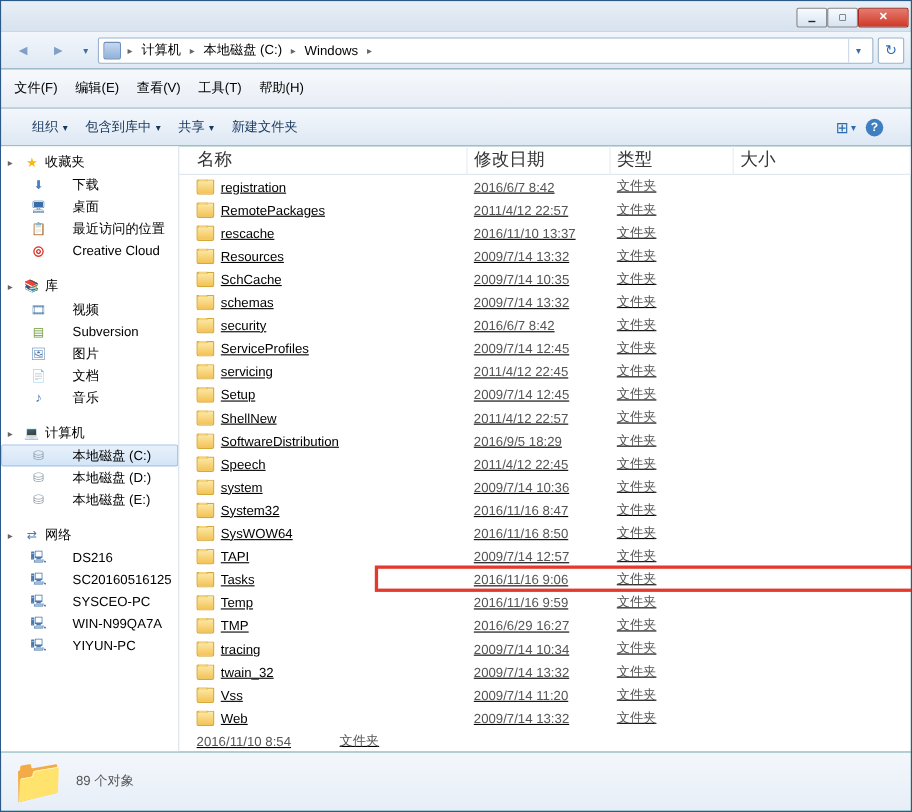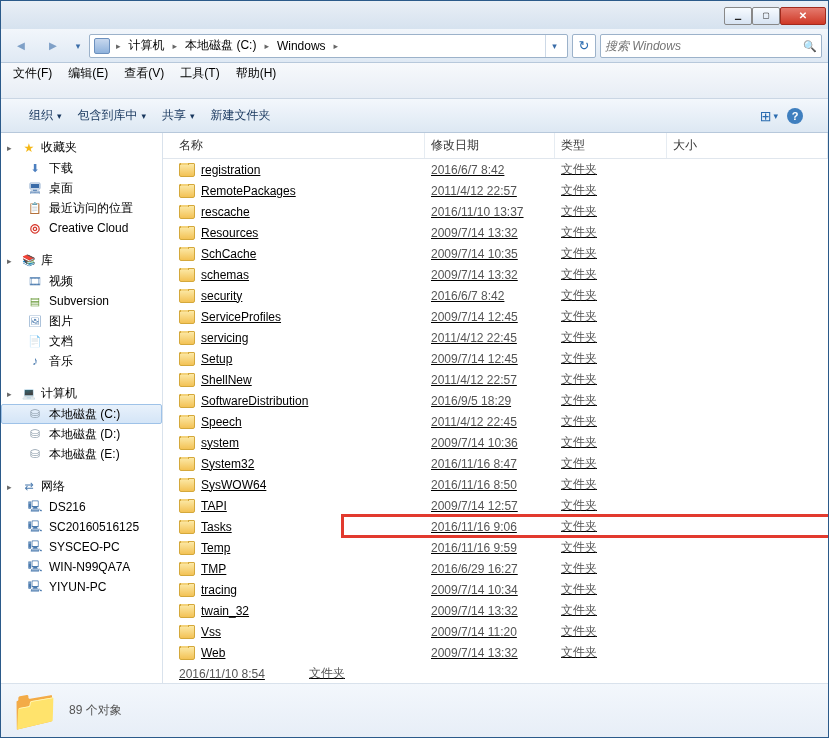--- a/index.html
+++ b/index.html
@@ -27,37 +27,37 @@
 .bc-flex { flex:1; }
 .bc-drop { width:18px; height:100%; display:flex; align-items:center; justify-content:center; border-left:1px solid #cdd9e7; cursor:pointer; }
 .bc-drop::before { content:"▾"; font-size:9px; color:#3a6ca8; }
 .refresh { width:24px; height:24px; border:1px solid #9cb2ca; background:#fff; border-radius:2px; display:flex; align-items:center; justify-content:center; cursor:pointer; color:#2b6cb0; }
 .refresh::before { content:"↻"; font-size:13px; }
 .searchbox { width: 222px; height: 24px; border: 1px solid #9cb2ca; background: #fff; display:flex; align-items:center; padding: 0 4px; border-radius:2px; }
 .searchbox input { border:none; outline:none; flex:1; font-style: italic; color:#888; background:transparent; }
 .search-icn { width:14px; color:#5577aa; }
 .search-icn::before { content:"🔍"; font-size:11px; }
 
-.menubar { height: 36px; background: linear-gradient(#f7f9fc,#e7edf5); border-bottom:1px solid #cad6e4; display:flex; align-items:flex-start; padding:0 4px; }
+.menubar { height: 36px; background: linear-gradient(#f7f9fc,#e7edf5); border-bottom:1px solid #cad6e4; display:flex; align-items:center; padding:12px 4px; }
 .menu-item { padding:2px 8px; cursor:pointer; color:#000; border-radius:2px; }
 
 .toolbar { height: 34px; background: linear-gradient(#f3f7fc,#dde8f3); border-bottom:1px solid #b7c8db; display:flex; align-items:center; padding:0 20px; }
 .tb-btn { padding: 4px 8px; display:flex; align-items:center; gap:4px; cursor:pointer; border-radius:3px; color:#17365d; }
 .tb-drop::after { content:" ▾"; font-size:9px; }
 .tb-spacer { flex:1; }
 .tb-icon { width:26px; height:26px; display:flex; align-items:center; justify-content:center; cursor:pointer; color:#2b6cb0; border-radius:3px; }
 .view-icn::before { content:"⊞"; font-size:14px; }
 .help-icn::before { content:"?"; font-weight:bold; color:#fff; background:#3f7fbf; width:16px; height:16px; border-radius:50%; display:flex; align-items:center; justify-content:center; font-size:11px; }
 
 .body { flex:1; display:flex; min-height:0; background:#fff; }
 .sidebar { width: 162px; border-right:1px solid #d9e2ec; overflow-y:auto; overflow-x:hidden; padding:4px 0; background:#fff; }
 .side-group { margin-bottom: 12px; }
 .side-head { display:flex; align-items:center; gap:4px; padding:2px 6px; cursor:pointer; font-size:12px; }
 .side-head .exp { width:10px; font-size:9px; color:#666; }
-.side-item { display:flex; align-items:center; gap:6px; padding:2px 6px 2px 26px; cursor:pointer; white-space:nowrap; overflow:hidden; font-size:12px; height:20px; }
+.side-item { display:flex; align-items:center; gap:23px; padding:2px 6px 2px 26px; cursor:pointer; white-space:nowrap; overflow:hidden; font-size:12px; height:20px; }
 .side-item.selected { background: linear-gradient(#e8f1fb,#d4e5f7); border:1px solid #9ec2e8; border-radius:2px; padding:1px 5px 1px 25px; }
 .ic { width:16px; height:16px; display:inline-flex; align-items:center; justify-content:center; font-size:12px; flex-shrink:0; }
 .ic-star { color:#f5b817; } .ic-star::before{content:"★";}
 .ic-dl { color:#4c7fbf; } .ic-dl::before{content:"⬇";font-size:11px;}
 .ic-desk { color:#3a6ca8; } .ic-desk::before{content:"🖥";font-size:11px;}
 .ic-recent { color:#5a7a3a; } .ic-recent::before{content:"📋";font-size:11px;}
 .ic-cc { color:#d63429; } .ic-cc::before{content:"◎";font-weight:bold;}
 .ic-lib { color:#5b89c0; } .ic-lib::before{content:"📚";font-size:11px;}
 .ic-svn { color:#6a9a3a; } .ic-svn::before{content:"▤";font-size:11px;}
 .ic-vid { color:#4a7aae; } .ic-vid::before{content:"🎞";font-size:11px;}
@@ -65,21 +65,21 @@
 .ic-doc { color:#4a7aae; } .ic-doc::before{content:"📄";font-size:11px;}
 .ic-mus { color:#4a7aae; } .ic-mus::before{content:"♪";}
 .ic-pc { color:#4a7aae; } .ic-pc::before{content:"💻";font-size:11px;}
 .ic-hdd { color:#8a9aa8; } .ic-hdd::before{content:"⛁";font-size:12px;}
 .ic-net { color:#4a7aae; } .ic-net::before{content:"⇄";font-size:11px;}
 .ic-node { color:#4a7aae; } .ic-node::before{content:"🖳";font-size:11px;}
 .ic-fold-lg { width:48px; height:48px; } .ic-fold-lg::before{content:"📁";font-size:40px;color:#f3c255;}
 
 .main { flex:1; display:flex; flex-direction:column; min-width:0; position:relative; }
 .columns { height: 26px; border-bottom:1px solid #e0e6ed; display:flex; align-items:stretch; padding-left:10px; }
-.col { display:flex; align-items:center; padding:0 6px; border-right:1px solid #e6ecf2; cursor:pointer; color:#333; font-size:12px; position:relative; }
+.col { display:flex; align-items:center; padding:0 6px; border-right:1px solid #e6ecf2; cursor:pointer; color:#333; font-size:16px; position:relative; }
 .col-name{ width:252px; } .col-date{ width:130px; } .col-type{ width:112px; } .col-size{ flex:1; }
 
 .files-wrap { flex:1; overflow-y:auto; overflow-x:hidden; position:relative; }
 .files { position:relative; }
 .file-row { display:flex; align-items:center; height:21px; padding-left:10px; cursor:pointer; position:relative;text-decoration:underline; }
 .cell { padding:0 6px; white-space:nowrap; overflow:hidden; color:#000; font-size:12px; display:flex; align-items:center; }
 .cell.c-name { width:252px; gap:6px; }
 .cell.c-date { width:130px; color:#555; }
 .cell.c-type { width:112px; color:#555; }
 .fold-icn { width:16px; height:14px; background: linear-gradient(#fce9a7,#f3c255); border:1px solid #d4a83b; border-radius:1px 1px 2px 2px; position:relative; flex-shrink:0; }
@@ -122,24 +122,20 @@
       <span class="bc-seg">计算机</span>
       <span class="bc-sep"></span>
       <span class="bc-seg">本地磁盘 (C:)</span>
       <span class="bc-sep"></span>
       <span class="bc-seg">Windows</span>
       <span class="bc-sep"></span>
       <span class="bc-flex"></span>
       <div class="bc-drop"></div>
     </div>
     <div class="refresh"></div>
-    <div class="searchbox">
-      <input placeholder="搜索 Windows" style="">
-      <span class="search-icn"></span>
-    </div>
   </div>
 
   <div class="menubar">
     <div class="menu-item">文件(F)</div>
     <div class="menu-item">编辑(E)</div>
     <div class="menu-item">查看(V)</div>
     <div class="menu-item">工具(T)</div>
     <div class="menu-item">帮助(H)</div>
   </div>
 

